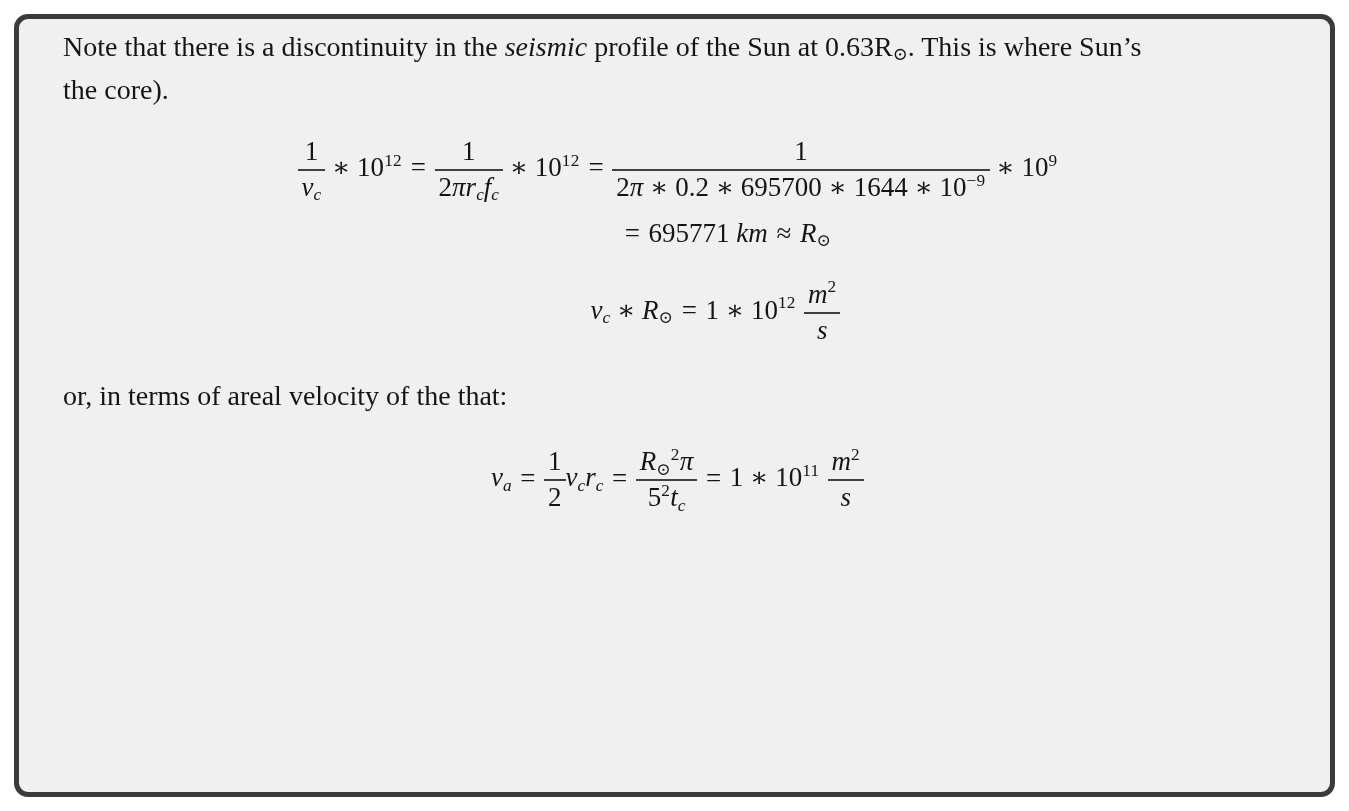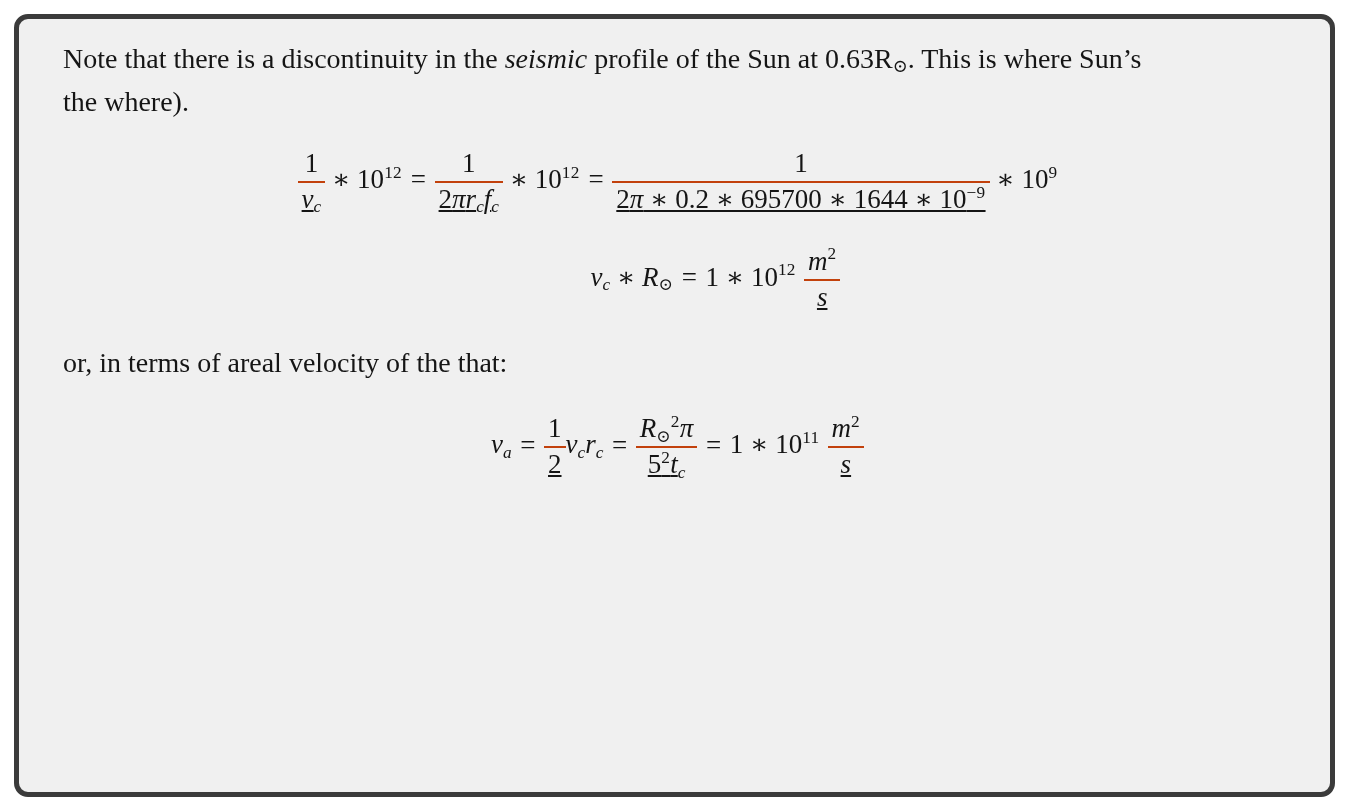--- a/index.html
+++ b/index.html
@@ -5,53 +5,54 @@
   html,body{margin:0;padding:0;}
   body{
     width:1349px;height:811px;background:#ffffff;position:relative;
     font-family:"Liberation Serif","DejaVu Serif","DejaVu Sans",serif;
     color:#151515;
   }
   .frame{
     position:absolute;left:14px;top:14px;width:1321px;height:783px;
     box-sizing:border-box;background:#f0f0f0;
     border:5px solid #3b3b3b;border-radius:14px;
-    padding:20px 38px 0 44px;
+    padding:8px 38px 0 44px;
     font-size:28px;line-height:40px;
   }
   .para{margin:0;}
   .line{display:block;}
   .eq{margin:26px 0 24px;font-size:27px;}
   .eq .line{text-align:center;line-height:normal;}
   .eq .line + .line{margin-top:14px;}
   #eq1 .line:nth-child(2){transform:translateX(46px);}
   #eq2 .line{transform:translateX(38px);}
   #eq2{margin:30px 0;}
   #eq3{margin:30px 0;}
   .i{font-style:italic;}
   .r{font-style:normal;}
   .rel{padding:0 .32em;}
   .sp{display:inline-block;width:.30em;}
   .sup{font-size:.64em;position:relative;top:-.60em;letter-spacing:.02em;}
   .sub{font-size:.64em;position:relative;top:.25em;}
   .isub{font-size:.64em;position:relative;top:.25em;font-style:italic;}
   .frac{display:inline-block;vertical-align:middle;text-align:center;line-height:1.18;}
   .frac > .num{display:block;padding:0 4px 1px;}
-  .frac > .den{display:block;border-top:2px solid #c2410c;padding:1px 4px 0;text-decoration:underline;}
+  .frac > .den{display:block;border-top:2px solid #404040;padding:1px 4px 0;}
 </style>
 </head>
 <body>
 
 <div class="frame">
   <div class="para">
       <span class="line"><span class="r">Note that there is a discontinuity in the </span><span class="i">seismic</span><span class="r"> profile of the Sun at 0.63R</span><span class="sub">⊙</span><span class="r">. This is where Sun’s</span></span>
-      <span class="line"><span class="r">the where).</span></span>
+      <span class="line"><span class="r">the core).</span></span>
     </div>
   <div class="eq" id="eq1">
       <span class="line"><span class="frac"><span class="num"><span class="r">1</span></span><span class="den"><span class="i">v</span><span class="isub">c</span></span></span><span class="r"> ∗ 10</span><span class="sup">12</span><span class="rel">=</span><span class="frac"><span class="num"><span class="r">1</span></span><span class="den"><span class="r">2</span><span class="i">π</span><span class="i">r</span><span class="isub">c</span><span class="i">f</span><span class="isub">c</span></span></span><span class="r"> ∗ 10</span><span class="sup">12</span><span class="rel">=</span><span class="frac"><span class="num"><span class="r">1</span></span><span class="den"><span class="r">2</span><span class="i">π</span><span class="r"> ∗ 0.2 ∗ 695700 ∗ 1644 ∗ 10</span><span class="sup">−9</span></span></span><span class="r"> ∗ 10</span><span class="sup">9</span></span>
+      <span class="line"><span class="rel">=</span><span class="r">695771 </span><span class="i">km</span><span class="rel">≈</span><span class="i">R</span><span class="sub">⊙</span></span>
     </div>
   <div class="eq" id="eq2">
       <span class="line"><span class="i">v</span><span class="isub">c</span><span class="r"> ∗ </span><span class="i">R</span><span class="sub">⊙</span><span class="rel">=</span><span class="r">1 ∗ 10</span><span class="sup">12</span><span class="sp"></span><span class="frac"><span class="num"><span class="i">m</span><span class="sup">2</span></span><span class="den"><span class="i">s</span></span></span></span>
     </div>
   <div class="para">
       <span class="line"><span class="r">or, in terms of areal velocity of the that:</span></span>
     </div>
   <div class="eq" id="eq3">
       <span class="line"><span class="i">v</span><span class="isub">a</span><span class="rel">=</span><span class="frac"><span class="num"><span class="r">1</span></span><span class="den"><span class="r">2</span></span></span><span class="i">v</span><span class="isub">c</span><span class="i">r</span><span class="isub">c</span><span class="rel">=</span><span class="frac"><span class="num"><span class="i">R</span><span class="sub">⊙</span><span class="sup">2</span><span class="i">π</span></span><span class="den"><span class="r">5</span><span class="sup">2</span><span class="i">t</span><span class="isub">c</span></span></span><span class="rel">=</span><span class="r">1 ∗ 10</span><span class="sup">11</span><span class="sp"></span><span class="frac"><span class="num"><span class="i">m</span><span class="sup">2</span></span><span class="den"><span class="i">s</span></span></span></span>
     </div>

